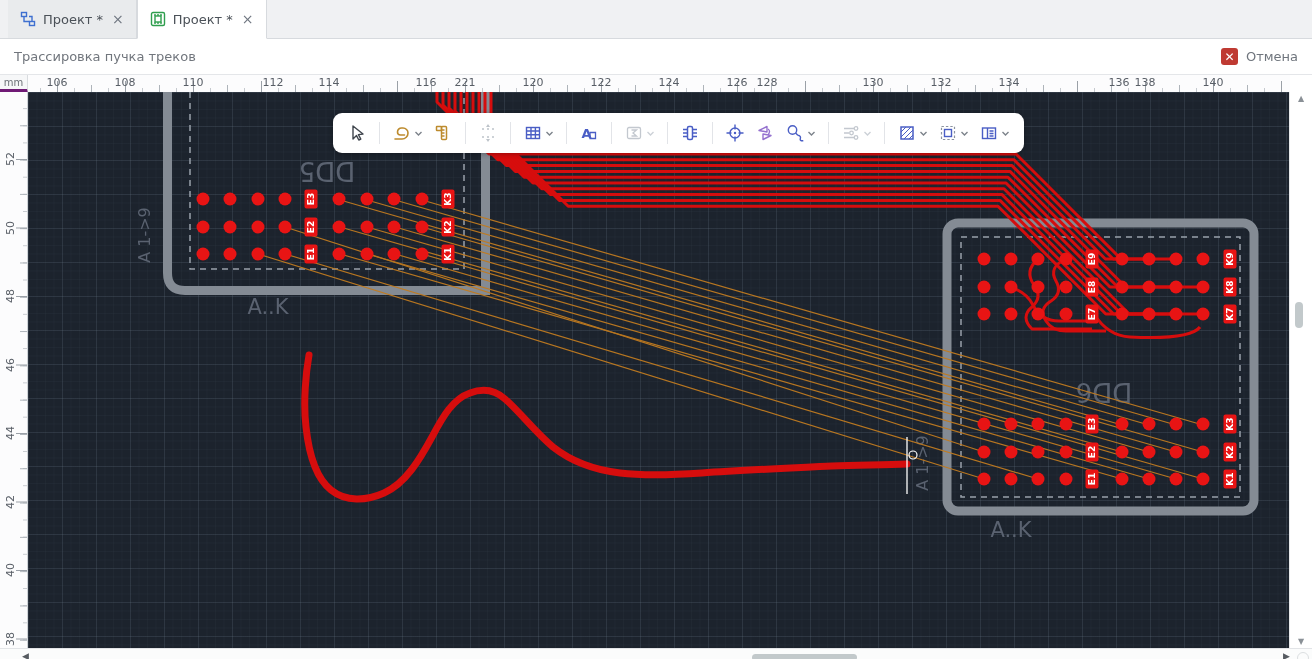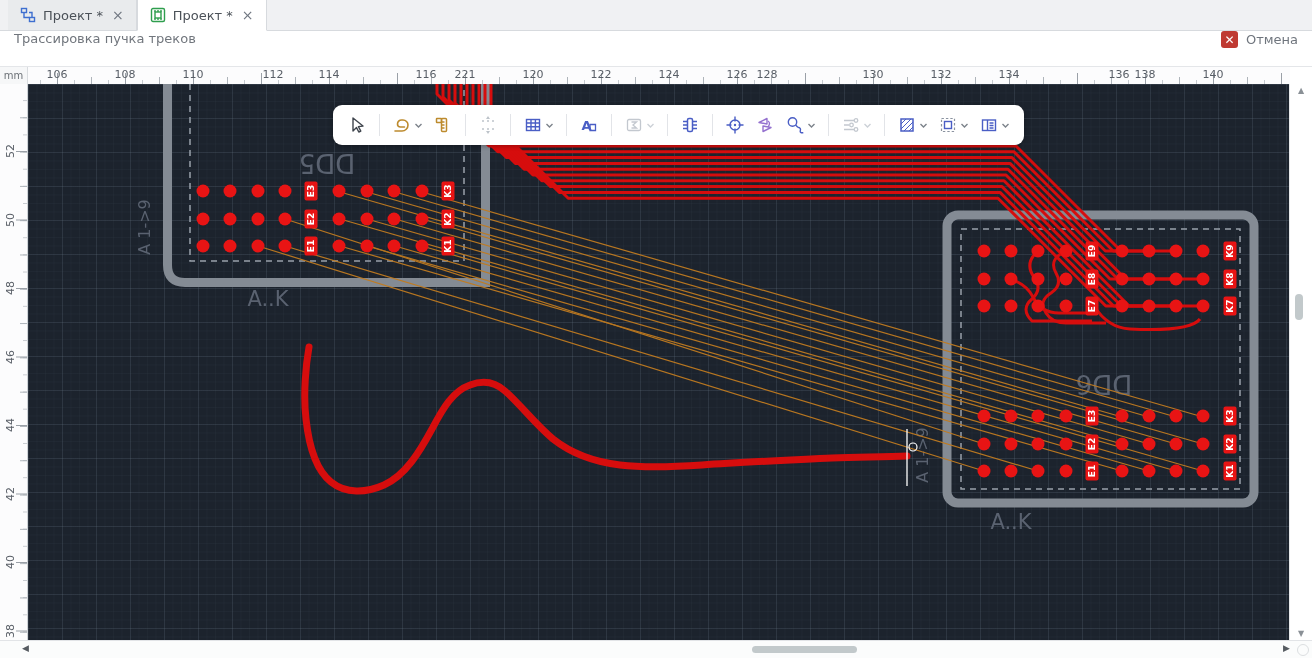--- a/index.html
+++ b/index.html
@@ -1,39 +1,39 @@
 <!DOCTYPE html>
 <html><head>
 <meta charset="utf-8">
 <style>
   * { margin:0; padding:0; box-sizing:border-box; }
   html,body { width:1312px; height:659px; overflow:hidden;
     font-family:"DejaVu Sans","Liberation Sans",sans-serif; background:#fff; }
   .window { position:relative; width:1312px; height:659px; background:#fff; }
 
   
-  .tabbar { position:relative; height:31px; background:#f0f1f3; border-bottom:1px solid #d7dade; display:flex; padding-left:8px; }
+  .tabbar { position:relative; height:39px; background:#f0f1f3; border-bottom:1px solid #d7dade; display:flex; padding-left:8px; }
   .tab { display:flex; align-items:center; gap:7px; padding:0 10px 0 12px; font-size:13px; color:#4b5158;
          background:#e9ebed; border-right:1px solid #d7dade; cursor:default; }
   .tab.active { background:#fff; border-left:1px solid #d7dade; margin-bottom:-1px; border-bottom:1px solid #fff; }
   .tab .close { font-size:14px; color:#6f7680; padding:0 2px; line-height:1; }
   .tab .ticon { display:flex; }
 
   
-  .cmdbar { height:35px; background:#fff; display:flex; align-items:flex-start; padding:0 14px; }
+  .cmdbar { height:35px; background:#fff; display:flex; align-items:center; padding:0 14px; }
   .cmd-status { font-size:13px; color:#71767d; }
   .cmd-cancel { margin-left:auto; display:flex; align-items:center; gap:8px; cursor:pointer; }
   .cmd-cancel .xbox { width:17px; height:17px; background:#bf3a32; border-radius:3px; color:#fff; font-size:12px;
                       display:flex; align-items:center; justify-content:center; font-weight:bold; }
   .cmd-cancel .xlabel { font-size:13px; color:#6f757d; }
 
   
   .ruler-row { height:18px; display:flex; border-top:1px solid #e4e6e9; }
   .corner { width:28px; height:18px; font-size:10px; color:#6b7076; display:flex; align-items:center; justify-content:center;
-            border-right:1px solid #d9dcdf; border-bottom:1px solid #701a75; background:#f6f7f8;text-align:right; }
+            border-right:1px solid #d9dcdf; border-bottom:4px solid #701a75; background:#f6f7f8;text-align:right; }
   .h-ruler { position:relative; width:1262px; height:18px; background:#fcfcfd; border-bottom:1px solid #cfd3d7; overflow:hidden;
      background-image:
        linear-gradient(to right,#9aa0a7 0 1px,transparent 1px),
        linear-gradient(to right,#aeb4ba 0 1px,transparent 1px),
        linear-gradient(to right,#c6cacf 0 1px,transparent 1px);
      background-size:68px 11px,34px 7px,17px 4px;
      background-repeat:repeat-x;
      background-position:left 29px bottom 0, left -5px bottom 0, left 12px bottom 0; }
   .h-ruler .rlabel { position:absolute; top:1px; transform:translateX(-50%); font-size:11px; color:#585e66; }
   .ruler-gutter { flex:1; background:#fff; }

